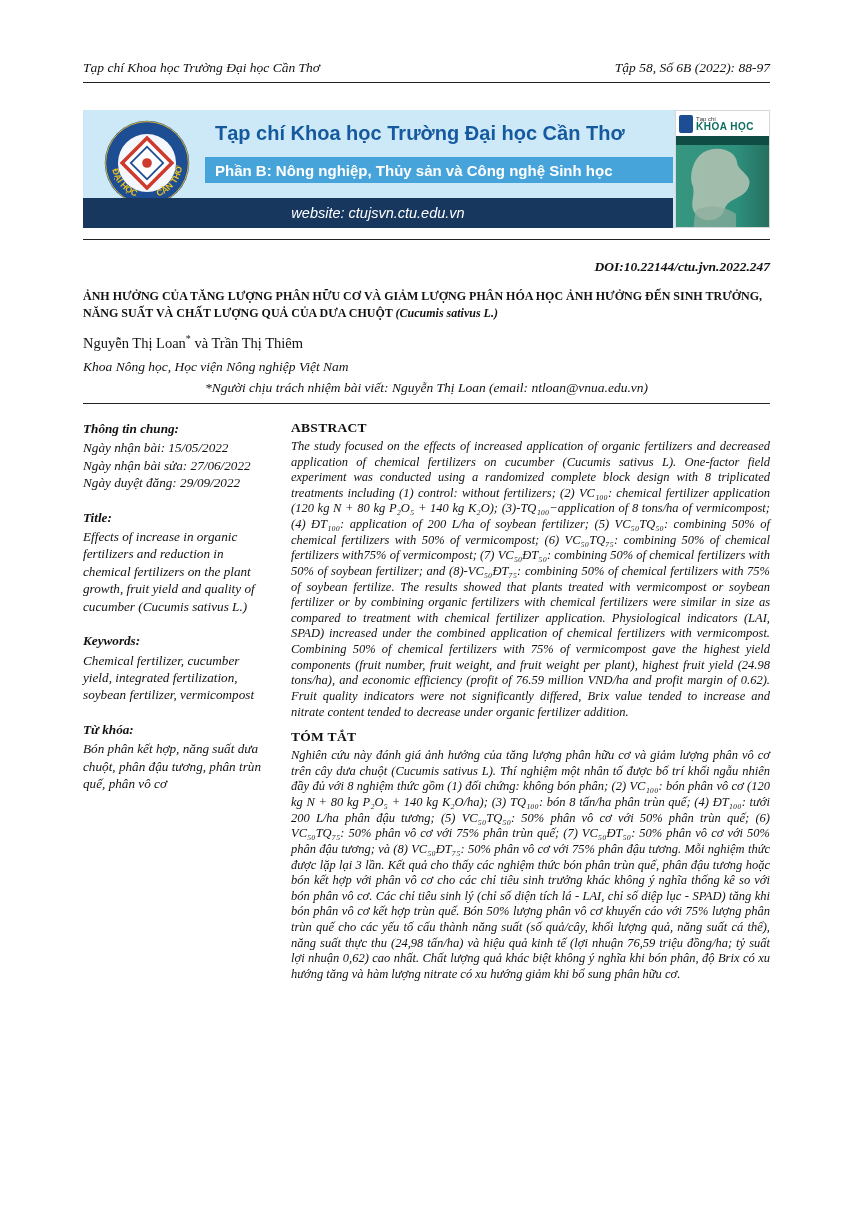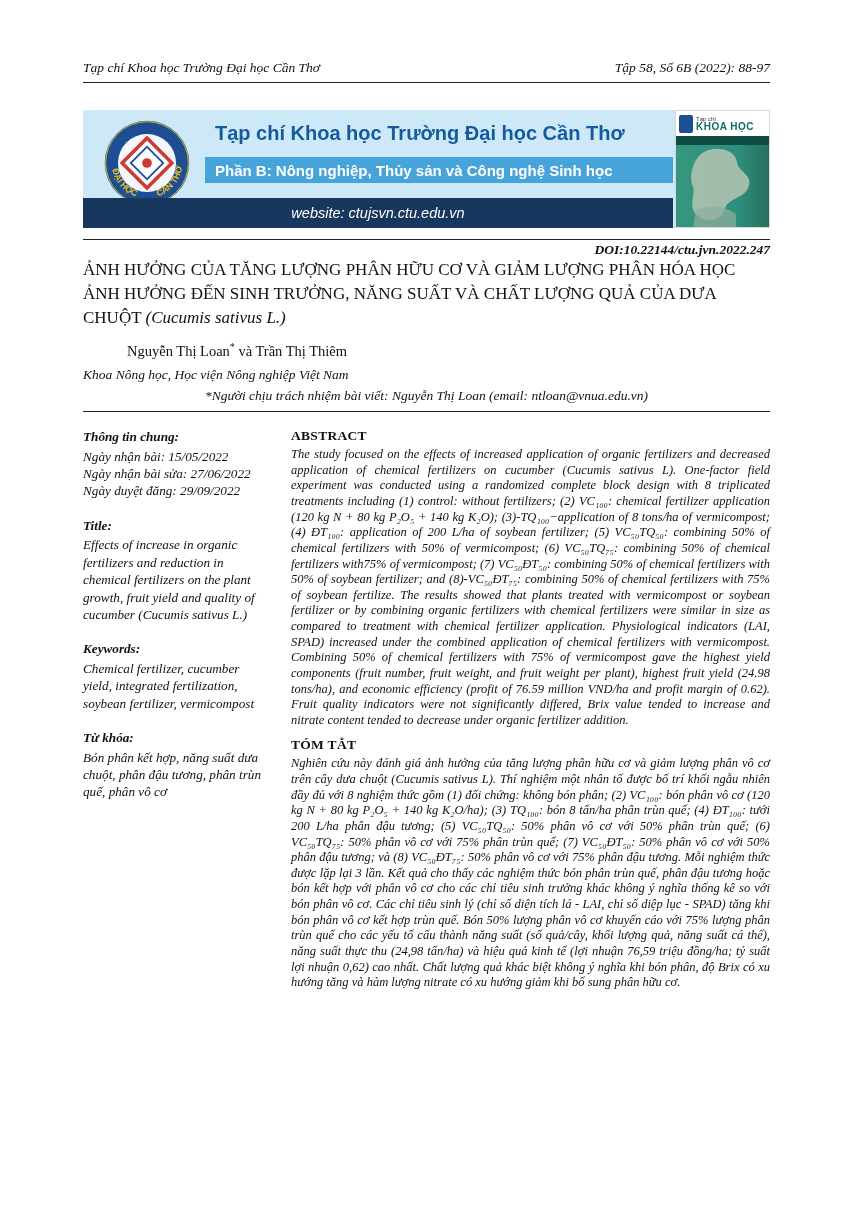--- a/index.html
+++ b/index.html
@@ -49,27 +49,27 @@
   .cover-top { height: 25px; background: #ffffff; display: flex; align-items: center; gap: 3px; padding: 2px 3px; }
   .cover-logo-square { width: 14px; height: 18px; background: #1d4e93; flex: none; border-radius: 2px; }
   .cover-titles { display: flex; flex-direction: column; line-height: 1; overflow: hidden; }
   .cover-tag { font-size: 6px; color: #333; font-family: "Liberation Sans", sans-serif; }
   .cover-title { font-size: 10px; font-weight: bold; color: #0c6e5f; font-family: "Liberation Sans", sans-serif; letter-spacing: 0.5px; }
   .cover-band { height: 9px; background: #0f4d44; }
   .cover-body { flex: 1; position: relative; background: linear-gradient(90deg, #37967f 0%, #2e8f7d 65%, #26705f 100%); }
   .cover-body svg { position: absolute; inset: 0; width: 100%; height: 100%; }
 
   
-  .doi-row { margin-top: 11px; border-top: 1px solid #222; padding-top: 0; text-align: right; }
+  .doi-row { margin-top: 11px; border-top: 1px solid #222; padding-top: 17px; text-align: right; }
   .doi-row span { font-style: italic; font-weight: bold; font-size: 13.5px; }
 
   
-  .article-title { font-weight: normal; font-size: 17px; line-height: 1.42; }
+  .article-title { margin-top: 13px; font-weight: bold; font-size: 12px; line-height: 1.42; }
   .article-title .species { font-style: italic; }
-  .authors { margin-top: 11px; font-size: 14.5px; margin-left: 44px; }
+  .authors { margin-top: 11px; font-size: 14.5px; }
   .authors sup { font-size: 10px; }
   .affiliation { margin-top: 7px; font-style: italic; font-size: 13.5px; }
   .correspondence { margin-top: 5px; font-style: italic; font-size: 13.5px; padding-bottom: 7px; border-bottom: 1px solid #222; text-align: center; }
   .correspondence .email { color: #111; }
 
   
   .columns { display: flex; margin-top: 16px; }
   .col-left { flex: none; width: 198px; padding-right: 16px; font-style: italic; font-size: 13.2px; line-height: 1.32; }
   .col-right { flex: 1; padding-left: 10px; }
   .sb-group { margin-bottom: 17px; }

